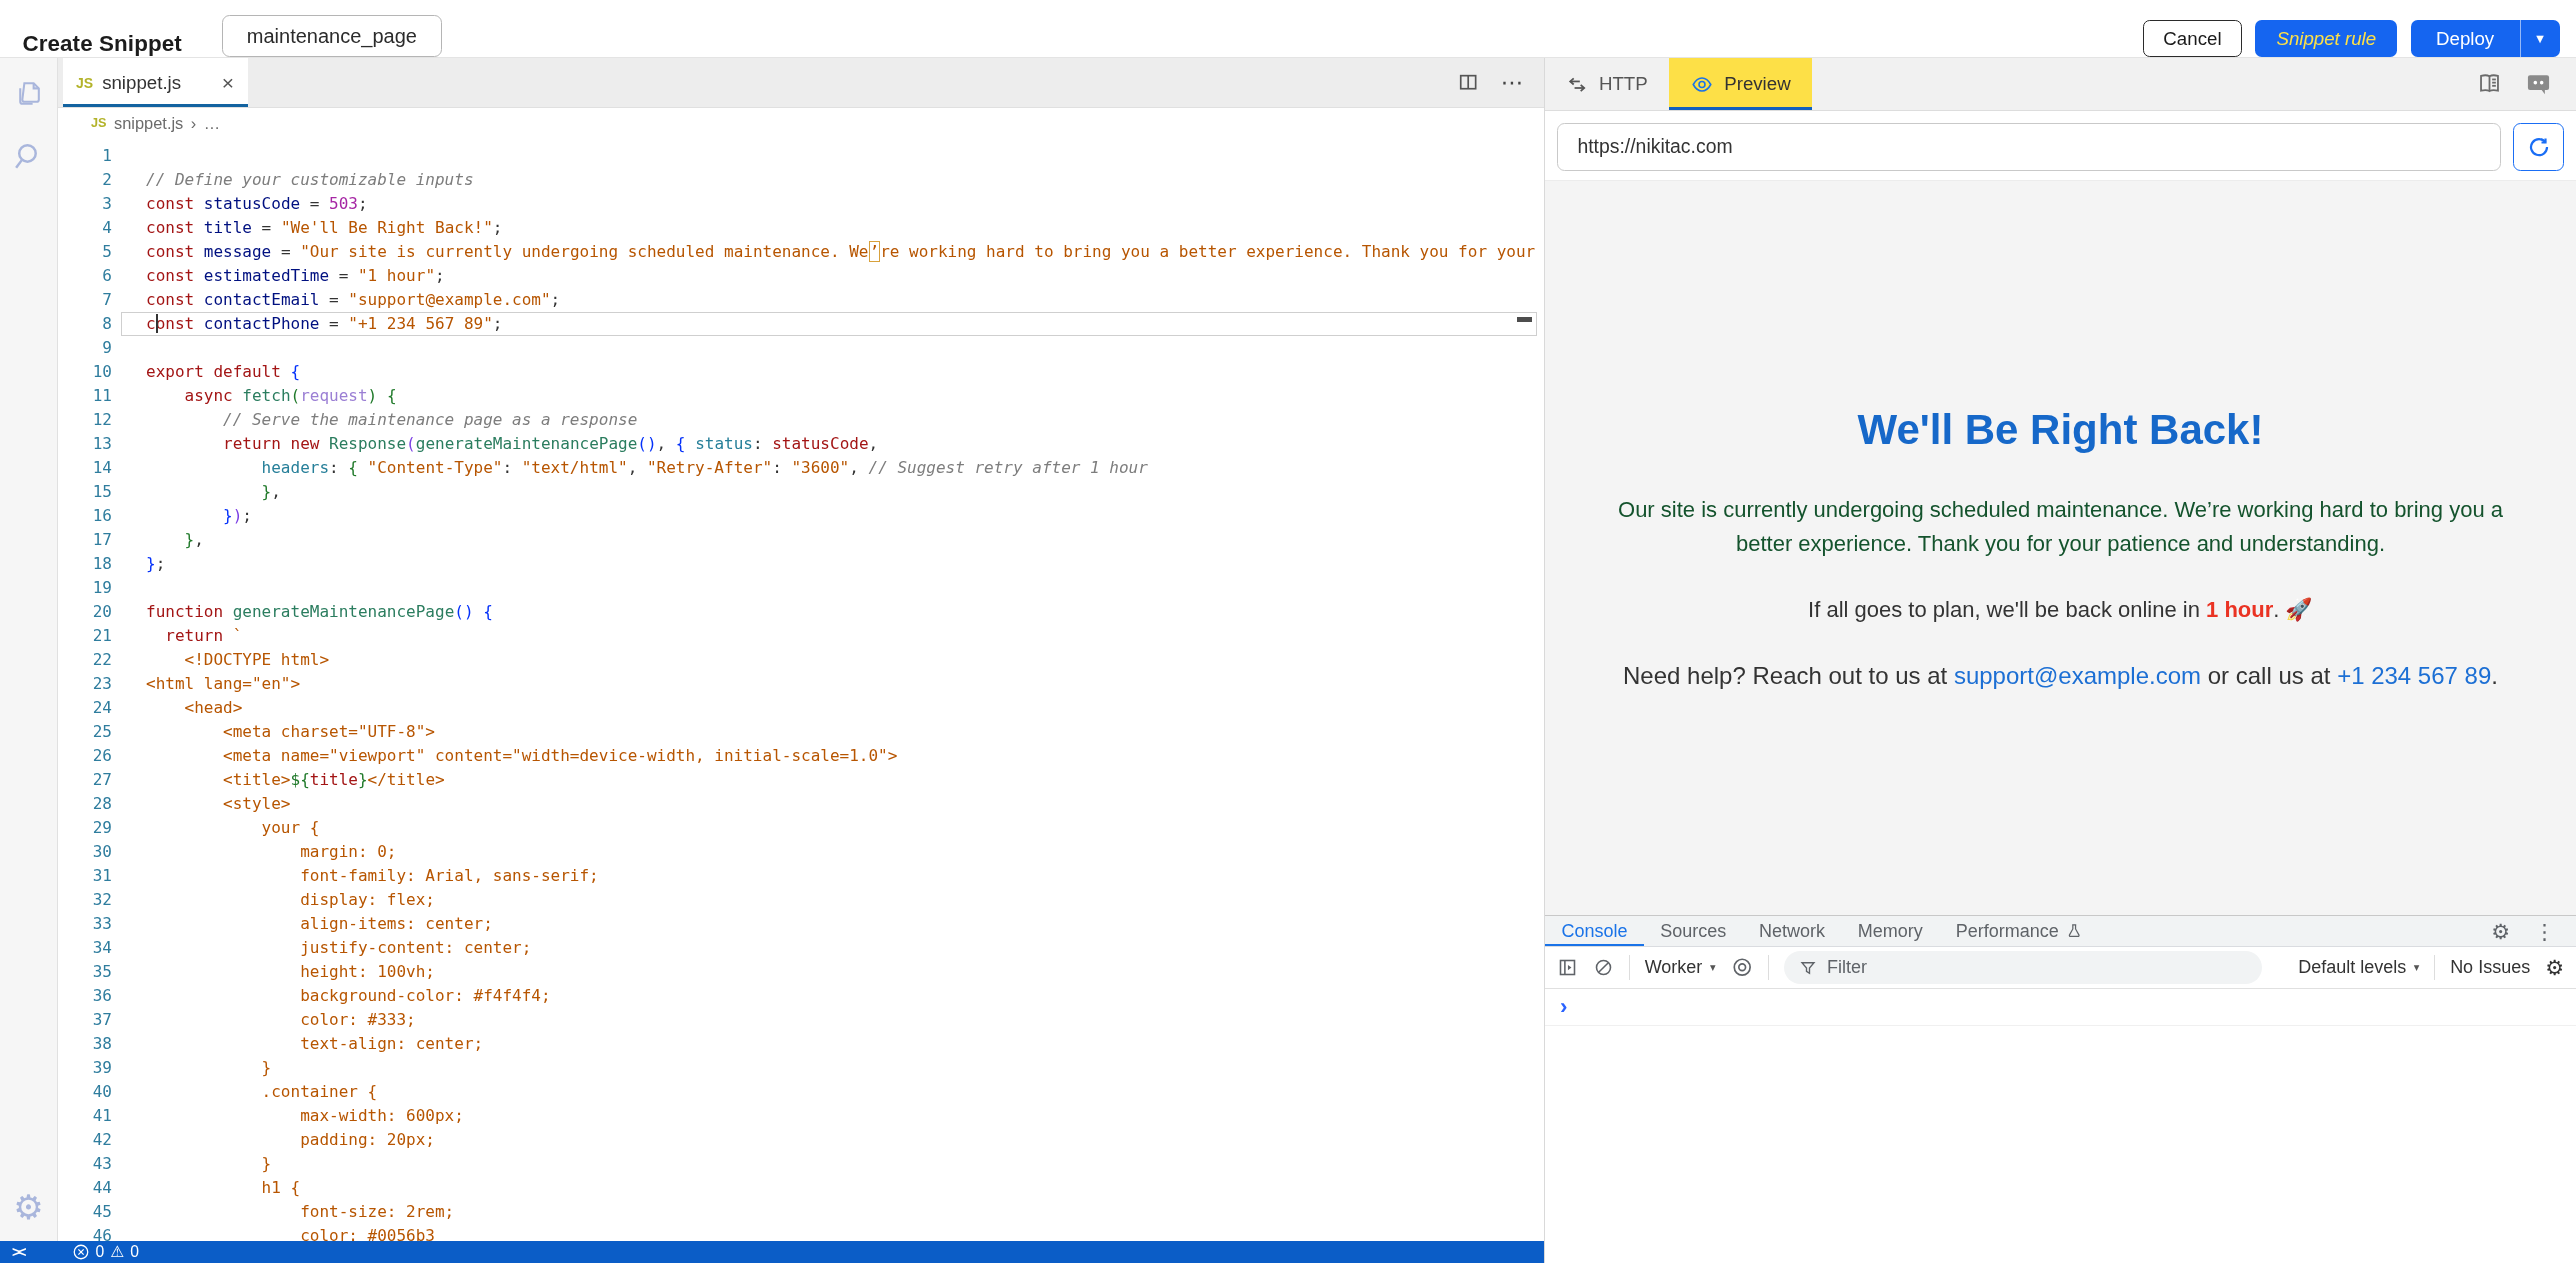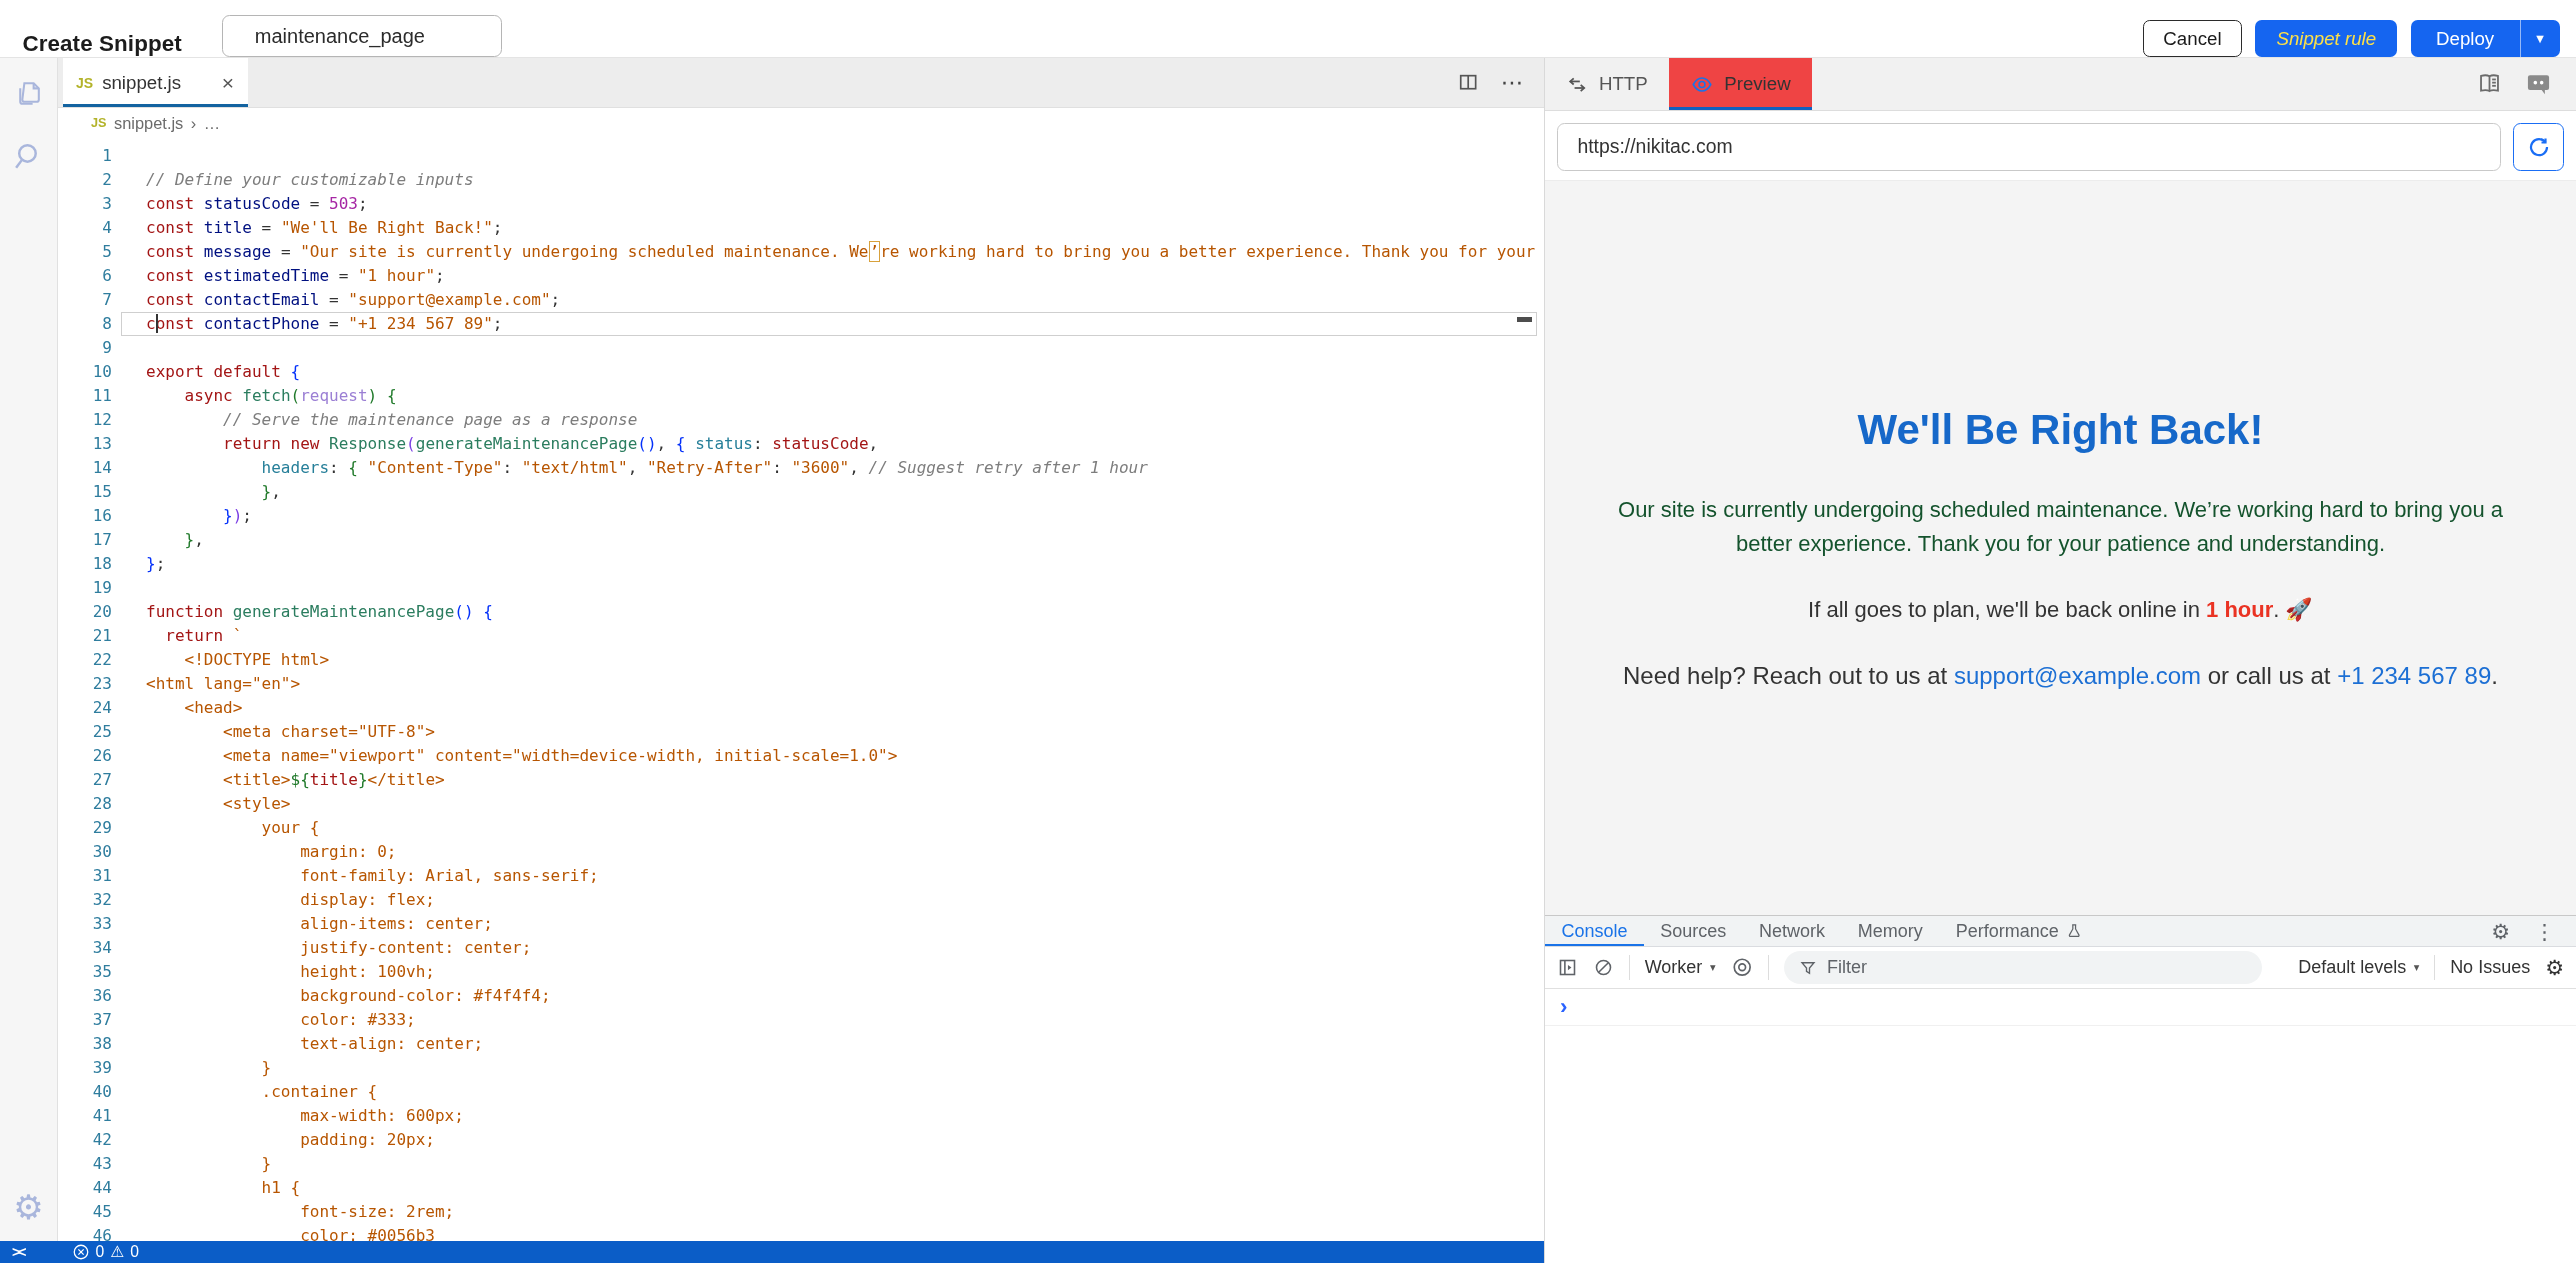--- a/index.html
+++ b/index.html
@@ -7,22 +7,22 @@
     font-family:"Liberation Sans", sans-serif; }
   :root{
     --accent:#1565f0; --statusbar:#0b5dc7; --dt-accent:#1a73e8;
     --pv-title:#1668c9; --pv-red:#ea3323; --pv-link:#1c6fd4; --tab-underline:#1363a0;
   }
   svg{display:block;}
   
   .header{position:absolute;left:0;top:0;width:2576px;height:58px;background:#fff;
     border-bottom:0.7px solid #e4e4e4;display:flex;align-items:flex-end;z-index:5;}
   .h-title{font-size:22.4px;font-weight:bold;color:#1c1c1c;margin-left:22.4px;letter-spacing:0.1px;}
-  .name-input{margin-left:40px;width:280px;height:42px;border:1.5px solid #b5b5b5;border-radius:7.5px;
-    font-size:20px;color:#2b2b2b;padding:0 32px;font-family:"Liberation Sans",sans-serif;outline:none;}
+  .name-input{margin-left:40px;width:220px;height:42px;border:1.5px solid #b5b5b5;border-radius:7.5px;
+    font-size:20px;color:#2b2b2b;padding:0 24px;font-family:"Liberation Sans",sans-serif;outline:none;}
   .h-actions{margin-left:auto;display:flex;gap:13.5px;margin-right:16.4px;align-items:center;}
   .btn{height:37px;border-radius:6.7px;font-size:18.7px;display:flex;align-items:center;justify-content:center;cursor:pointer;}
   .btn-cancel{background:#fff;border:1.5px solid #2b2b2b;color:#1a1a1a;padding:0 19.4px;}
   .btn-blue{background:var(--accent);color:#fde047;border:none;padding:8px 21px;font-style:italic;}
   .btn-deploy{background:var(--accent);color:#fff;border:none;padding:0;overflow:hidden;}
   .deploy-main{padding:0 25.4px;height:100%;display:flex;align-items:center;}
   .deploy-caret{width:40px;height:100%;border-left:0.7px solid rgba(255,255,255,.55);
     display:flex;align-items:center;justify-content:center;font-size:12.7px;}
   
   .activity{position:absolute;left:0;top:58px;width:58px;bottom:22.4px;background:#f6f6f6;
@@ -59,21 +59,21 @@
     color:#fff;display:flex;align-items:center;font-size:15.7px;z-index:6;}
   .sb-left{display:flex;gap:18px;padding-left:12px;align-items:center;}
   .sb-remote{font-weight:bold;letter-spacing:-3px;margin-right:30px;font-size:15px;}
   .sb-group{display:flex;align-items:center;gap:6px;}
   .sb-right{margin-left:auto;display:flex;gap:25.4px;padding-right:13.5px;align-items:center;flex-direction:column;}
   .sb-item{display:flex;align-items:center;gap:6px;}
   
   .right{position:absolute;left:1544px;top:58px;right:0;bottom:0;border-left:0.7px solid #d9d9d9;background:#fff;}
   .rtabs{height:53px;background:#f1f1f1;border-bottom:0.7px solid #ddd;display:flex;align-items:stretch;}
   .rtab{display:flex;align-items:center;gap:10.5px;padding:0 21px;font-size:18.7px;color:#555;position:relative;}
-  .rtab.active{background:#ef4444;color:#333;}
+  .rtab.active{background:#fde047;color:#333;}
   .rtab.active .underline{position:absolute;left:0;right:0;bottom:0;height:3px;background:#1160c0;}
   .rtab-actions{margin-left:auto;display:flex;gap:22.4px;align-items:center;padding-right:24px;}
   .urlrow{height:71px;display:flex;align-items:center;padding:0 12px;gap:12px;background:#fff;}
   .url-input{flex:1;height:48px;border:0.7px solid #c9c9c9;border-radius:7.5px;font-size:19.4px;color:#333;
     padding:0 19.4px;font-family:"Liberation Sans",sans-serif;outline:none;}
   .refresh-btn{width:51px;height:48px;border:1.5px solid #1a6ef5;border-radius:7.5px;background:#fff;
     display:flex;align-items:center;justify-content:center;cursor:pointer;}
   .viewport{position:absolute;top:122px;left:0;right:0;height:735px;background:#f4f4f4;overflow:hidden;border-top:0.7px solid #ececec;}
   .pv-content{position:absolute;left:50%;top:50%;transform:translate(-50%,-50%);width:942px;text-align:center;}
   .pv-title{font-size:42px;font-weight:bold;color:var(--pv-title);margin-bottom:39px;}

